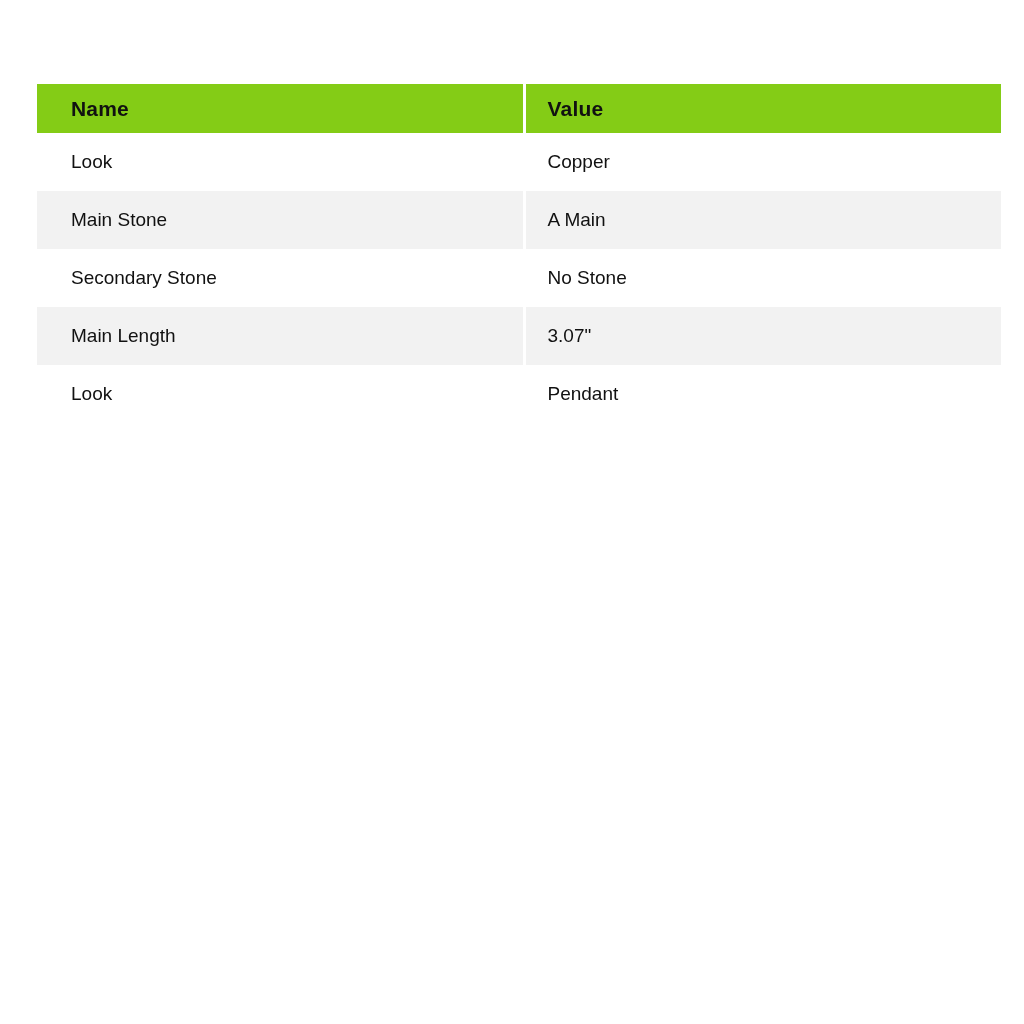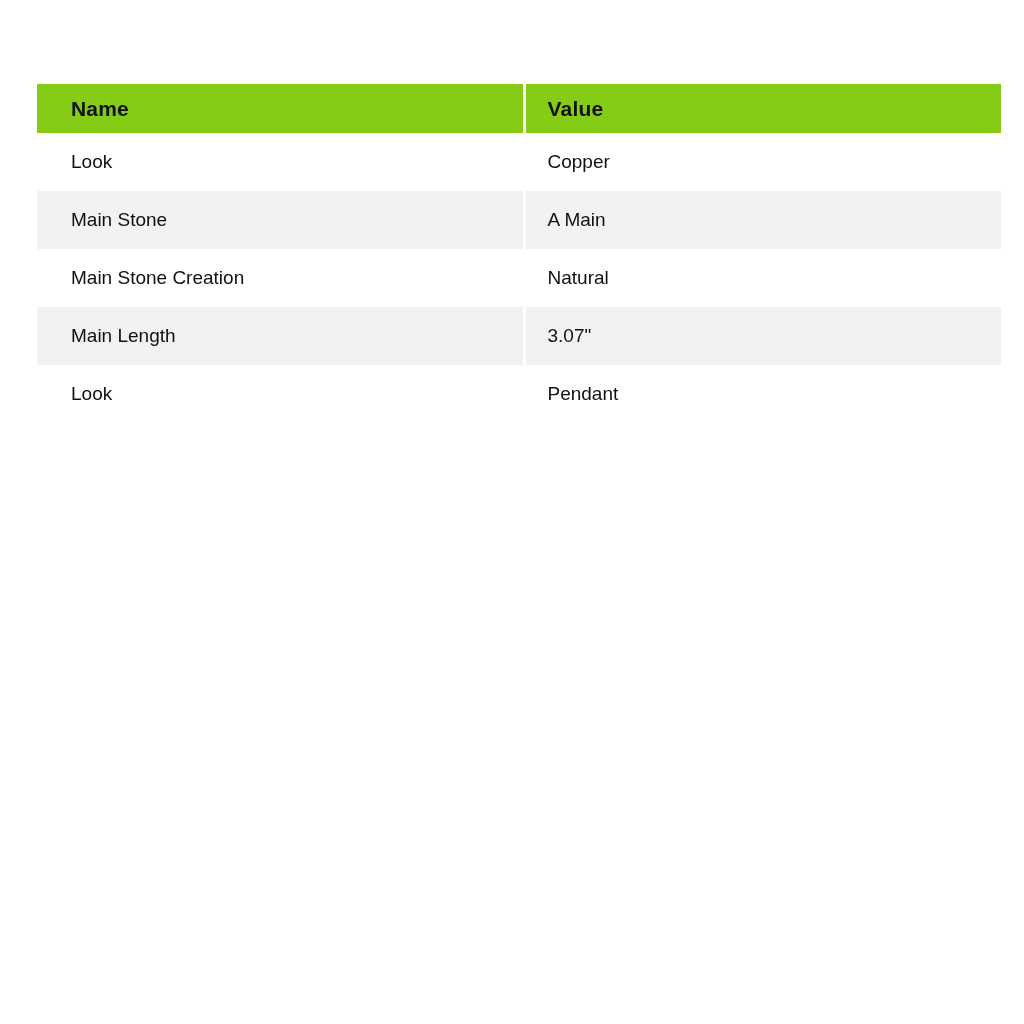--- a/index.html
+++ b/index.html
@@ -84,22 +84,22 @@
     <tbody>
       <tr>
         <td class="cell-name">Look</td>
         <td class="cell-value">Copper</td>
       </tr>
       <tr>
         <td class="cell-name">Main Stone</td>
         <td class="cell-value">A Main</td>
       </tr>
       <tr>
-        <td class="cell-name">Main Stone Creation</td>
-        <td class="cell-value">Natural</td>
+        <td class="cell-name">Secondary Stone</td>
+        <td class="cell-value">No Stone</td>
       </tr>
       <tr>
         <td class="cell-name">Main Length</td>
         <td class="cell-value">3.07"</td>
       </tr>
       <tr>
         <td class="cell-name">Look</td>
         <td class="cell-value">Pendant</td>
       </tr>
     </tbody>

